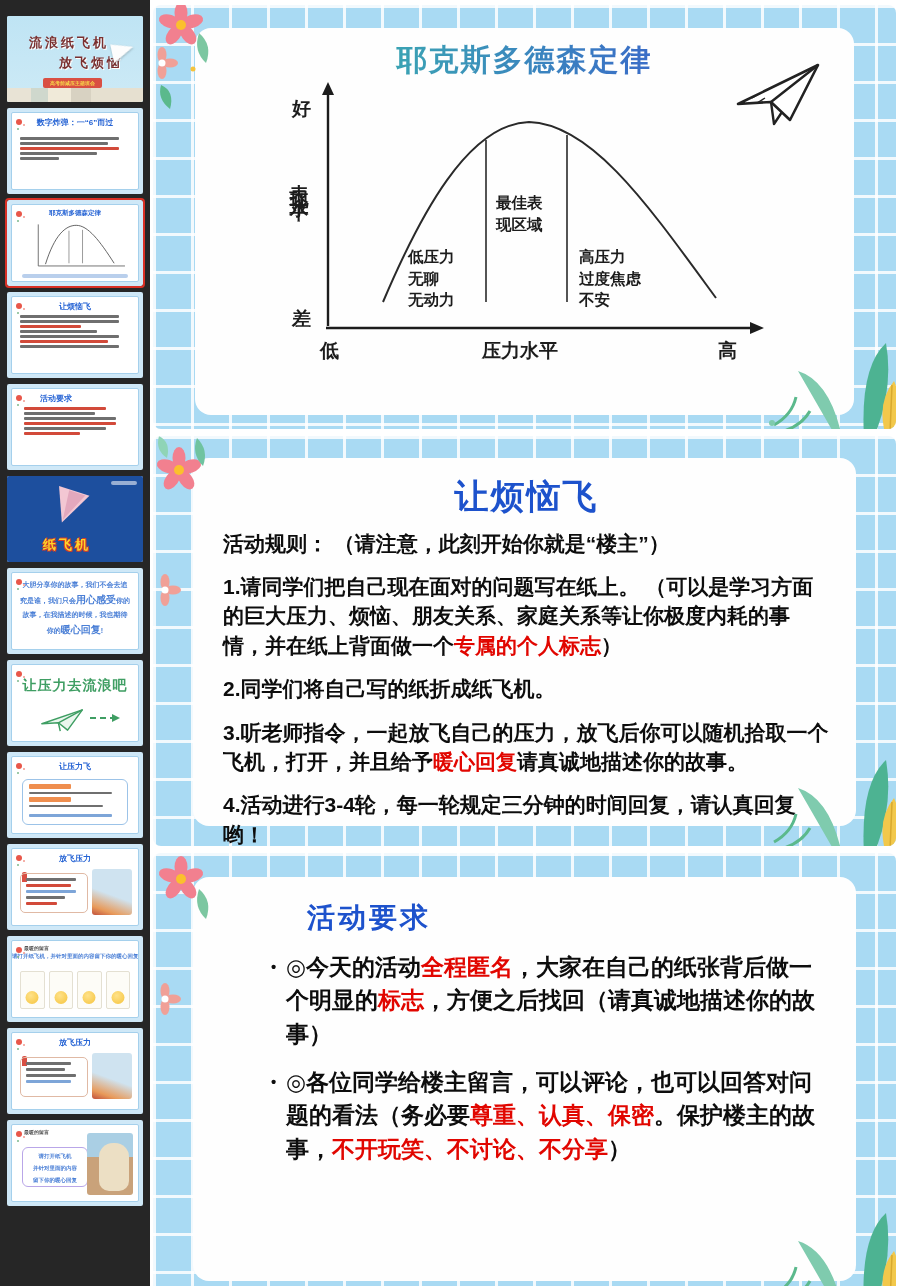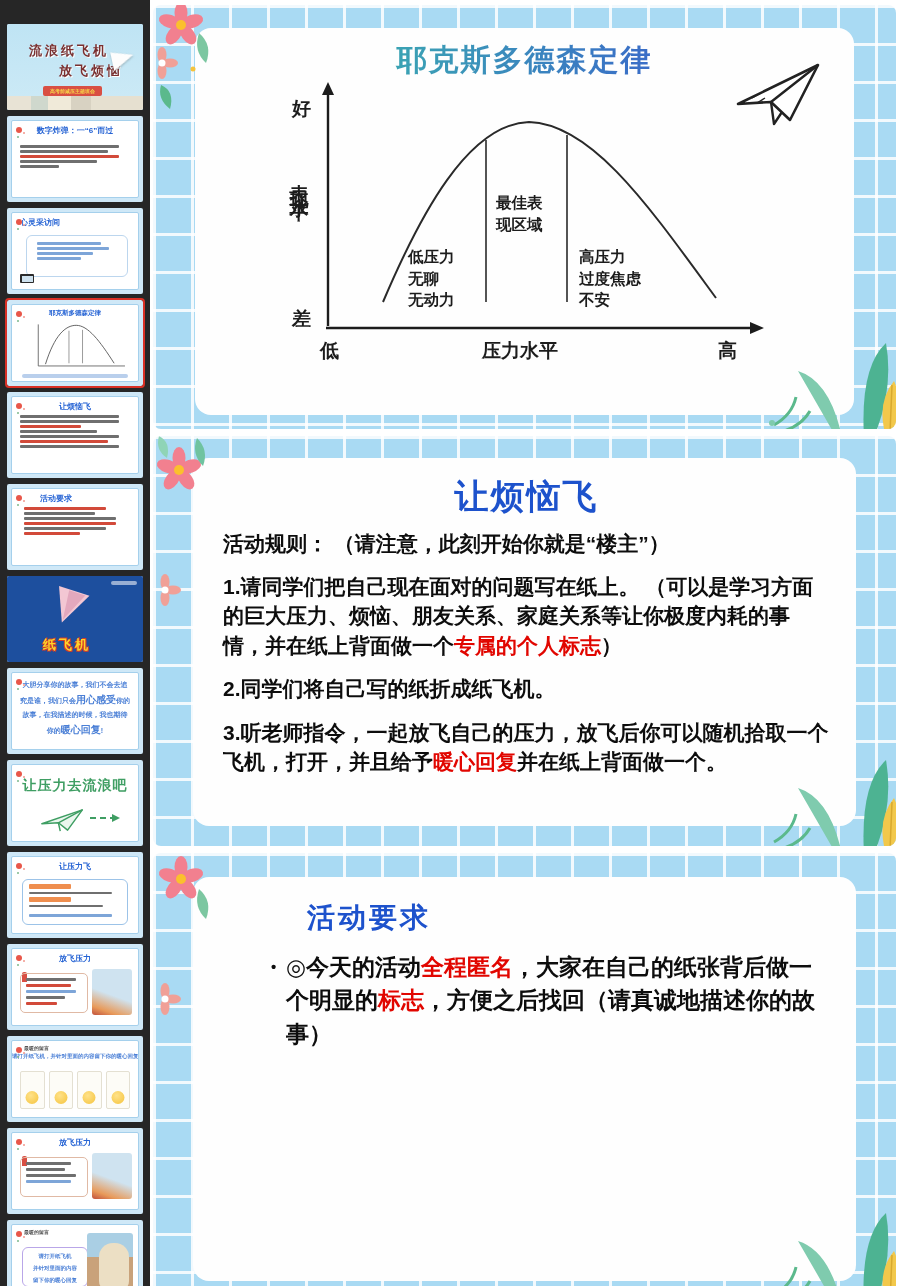--- a/index.html
+++ b/index.html
@@ -1,21 +1,21 @@
 <!DOCTYPE html>
 <html><head>
 <meta charset="utf-8">
 <style>
   html,body{margin:0;padding:0;width:900px;height:1286px;overflow:hidden;
     font-family:"Liberation Sans","DejaVu Sans",sans-serif;background:#fff;}
   #app{display:flex;width:900px;height:1286px;}
 
   
   #sidebar{width:150px;background:#262626;box-sizing:border-box;
-    padding:24px 7px;display:flex;flex-direction:column;gap:6px;overflow:hidden;flex:none;}
+    padding:16px 7px;display:flex;flex-direction:column;gap:6px;overflow:hidden;flex:none;}
   .thumb{position:relative;height:86px;flex:none;background:#cfe8f7;border-radius:2px;overflow:hidden;}
   .thumb.current{outline:2px solid #d93025;outline-offset:0;}
   .t-frame{position:absolute;inset:4px;background:#fff;border:1px solid #a5d0ec;border-radius:2px;overflow:hidden;}
   .mf{position:absolute;left:4px;top:6px;width:6px;height:6px;border-radius:50%;background:#e8574a;
       box-shadow:5px 3px 0 -2px #f2978d,-1px 7px 0 -2px #7db98c;z-index:3;}
   .t-title{color:#2563d4;font-weight:bold;text-align:center;font-size:8px;margin-top:4px;}
   .bars{display:flex;flex-direction:column;gap:2.5px;padding:3px 8px;}
   .bar{height:2.5px;border-radius:1px;background:#6f6f6f;}
   .bar.red{background:#d24a3a}.bar.blue{background:#7da5d8}
   .bar.orange{background:#ef8e4e;height:4.5px;width:46%;}
@@ -165,35 +165,20 @@
         <div class="bars" style="margin-top:6px;">
           <span class="bar w90"></span>
             <span class="bar w80"></span>
           <span class="bar red w90"></span>
             <span class="bar w70"></span>
             <span class="bar w35"></span>
         </div>
       </div>
     </div>
 
-    <div class="thumb">
-      <div class="t-frame">
-        <i class="mf"></i>
-        <div class="t-title-left">心灵采访间</div>
-        <div class="int-box">
-          <div class="bars" style="padding:6px 10px;">
-            <span class="bar blue w80"></span>
-              <span class="bar blue w90"></span>
-            <span class="bar blue w70"></span>
-              <span class="bar blue w55"></span>
-          </div>
-        </div>
-        <div class="laptop"></div>
-      </div>
-    </div>
 
     <div class="thumb current">
       <div class="t-frame">
         <i class="mf"></i>
         <div class="t-title" style="font-size:6.5px;">耶克斯多德森定律</div>
         <svg viewBox="0 0 120 62" style="position:absolute;left:6px;top:14px;width:120px;height:56px;">
           <line x1="16" y1="6" x2="16" y2="52" stroke="#666" stroke-width="1"></line>
           <line x1="16" y1="52" x2="112" y2="52" stroke="#666" stroke-width="1"></line>
           <path d="M24 50 C 34 18 46 7 58 7 C 71 7 84 24 100 49" fill="none" stroke="#555" stroke-width="1"></path>
           <line x1="50" y1="13" x2="50" y2="49" stroke="#777" stroke-width="0.8"></line>
@@ -404,21 +389,22 @@
       </svg>
     </div>
 
     <div class="slide" id="slide-rules">
       <div class="panel">
         <div class="s2-inner">
           <div class="s2-title">让烦恼飞</div>
           <div class="s2-intro">活动规则： （请注意，此刻开始你就是“楼主”）</div>
           <p class="rule-item"><span>1.请同学们把自己现在面对的问题写在纸上。 （可以是学习方面的巨大压力、烦恼、朋友关系、家庭关系等让你极度内耗的事情，并在纸上背面做一个</span><span style="color: rgb(225, 6, 0);">专属的个人标志</span><span>）</span></p>
           <p class="rule-item"><span>2.同学们将自己写的纸折成纸飞机。</span></p>
-          <p class="rule-item"><span>3.听老师指令，一起放飞自己的压力，放飞后你可以随机拾取一个飞机，打开，并且给予</span><span style="color: rgb(225, 6, 0);">暖心回复</span><span>并在纸上背面做一个。</span></p>
+          <p class="rule-item"><span>3.听老师指令，一起放飞自己的压力，放飞后你可以随机拾取一个飞机，打开，并且给予</span><span style="color: rgb(225, 6, 0);">暖心回复</span><span>请真诚地描述你的故事。</span></p>
+          <p class="rule-item"><span>4.活动进行3-4轮，每一轮规定三分钟的时间回复，请认真回复哟！</span></p>
         </div>
       </div>
       <svg class="deco deco-tl" viewBox="0 0 88 118">
         <g fill="#f2808f">
           <ellipse cx="30" cy="28" rx="6.5" ry="11"></ellipse>
           <ellipse cx="30" cy="28" rx="6.5" ry="11" transform="rotate(72 30 40)"></ellipse>
           <ellipse cx="30" cy="28" rx="6.5" ry="11" transform="rotate(144 30 40)"></ellipse>
           <ellipse cx="30" cy="28" rx="6.5" ry="11" transform="rotate(216 30 40)"></ellipse>
           <ellipse cx="30" cy="28" rx="6.5" ry="11" transform="rotate(288 30 40)"></ellipse>
         </g>
@@ -442,20 +428,21 @@
         <path d="M30 120 Q48 110 52 92 M40 126 Q58 120 66 106" stroke="#5bb98c" stroke-width="3" fill="none"></path>
       </svg>
     </div>
 
     <div class="slide" id="slide-require">
       <div class="panel">
         <div class="s3-inner">
           <div class="s3-title">活动要求</div>
           <ul class="req-list">
             <li><span>◎今天的活动</span><span style="color: rgb(225, 6, 0);">全程匿名</span><span>，大家在自己的纸张背后做一个明显的</span><span style="color: rgb(225, 6, 0);">标志</span><span>，方便之后找回（请真诚地描述你的故事）</span></li>
+            <li><span>◎各位同学给楼主留言，可以评论，也可以回答对问题的看法（务必要</span><span style="color: rgb(225, 6, 0);">尊重、认真、保密</span><span>。保护楼主的故事，</span><span style="color: rgb(225, 6, 0);">不开玩笑、不讨论、不分享</span><span>）</span></li>
           </ul>
         </div>
       </div>
       <svg class="deco deco-tl" viewBox="0 0 88 118">
         <g fill="#f2808f">
           <ellipse cx="32" cy="20" rx="6.5" ry="11"></ellipse>
           <ellipse cx="32" cy="20" rx="6.5" ry="11" transform="rotate(72 32 32)"></ellipse>
           <ellipse cx="32" cy="20" rx="6.5" ry="11" transform="rotate(144 32 32)"></ellipse>
           <ellipse cx="32" cy="20" rx="6.5" ry="11" transform="rotate(216 32 32)"></ellipse>
           <ellipse cx="32" cy="20" rx="6.5" ry="11" transform="rotate(288 32 32)"></ellipse>

